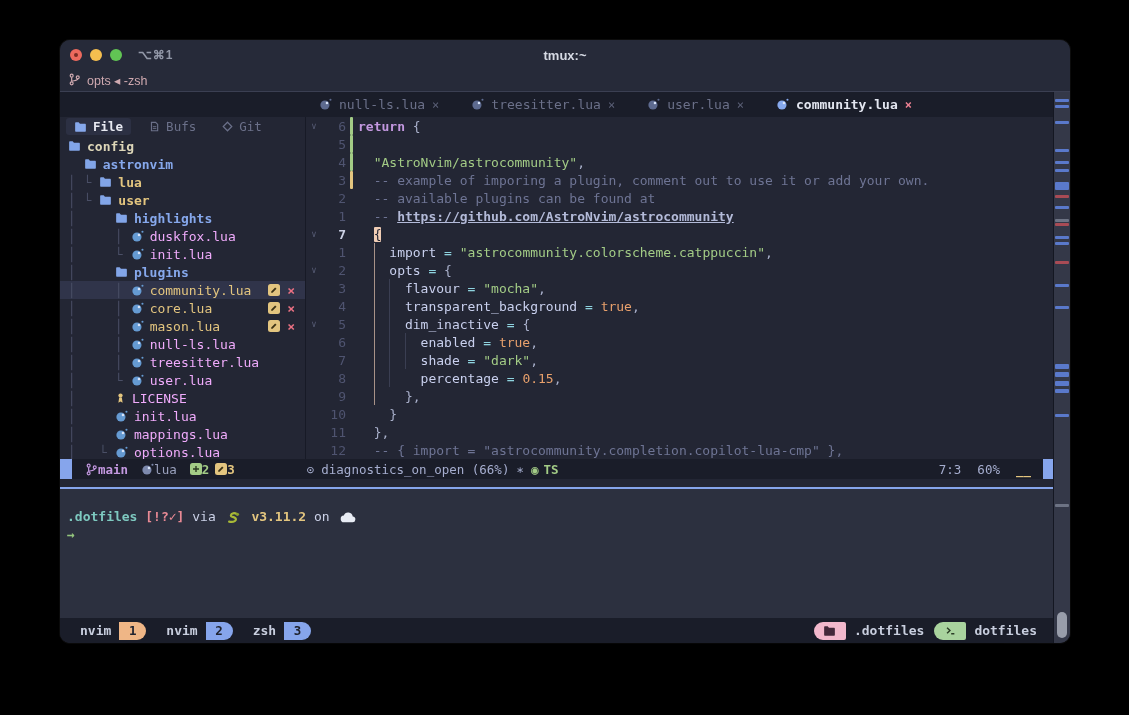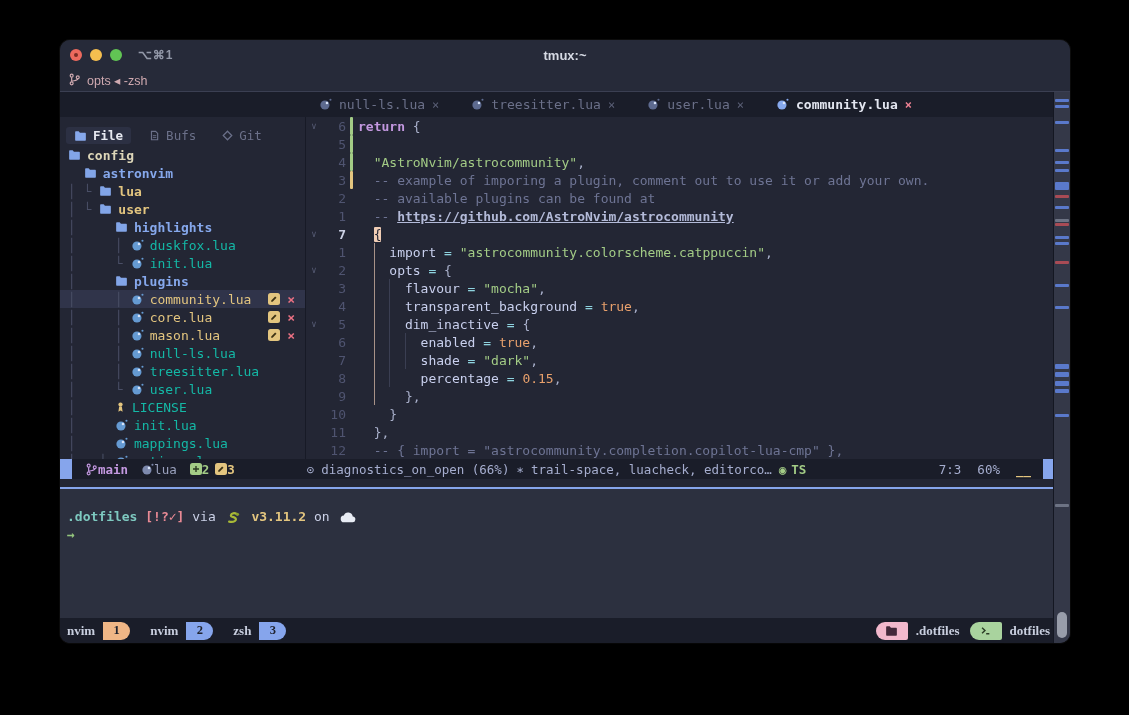--- a/index.html
+++ b/index.html
@@ -35,32 +35,32 @@
   .nvim { height:395px; flex:0 0 395px; background:var(--bg-nvim); display:flex; flex-direction:column; }
   .bufline { height:25px; flex:0 0 25px; background:var(--bg-dark); display:flex; align-items:center; padding-left:259px; font-size:13px; }
   .buftab { display:flex; align-items:center; gap:7px; margin-right:32px; color:#6b7089; cursor:default; }
   .buftab .bname {}
   .buftab .bclose { color:#5c6178; font-size:12px; }
   .buftab.active { color:#e3e6f0; font-weight:bold; }
   .buftab.active .bclose { color:#ee8193; font-weight:bold; }
   .nvim-body { flex:1; display:flex; min-height:0; }
   
   .explorer { width:245px; flex:0 0 245px; display:flex; flex-direction:column; overflow:hidden; }
-  .exp-tabs { height:17px; flex:0 0 17px; display:flex; align-items:center; gap:10px; padding-left:6px; font-size:12.5px; margin-top:10px; }
+  .exp-tabs { height:17px; flex:0 0 17px; display:flex; align-items:center; gap:10px; padding-left:6px; font-size:12.5px; margin-top:1px; }
   .exp-tab { display:flex; align-items:center; gap:6px; color:#6b7089; padding:1px 8px; border-radius:3px; }
   .exp-tab.active { background:#2c3043; color:#e8eaf2; font-weight:bold; }
   .exp-tree { flex:1; padding-top:2px; }
   .trow { height:18px; display:flex; align-items:center; font-size:13px; padding-left:8px; white-space:pre; }
   .trow .pre { color:#4a4f66; }
   .trow .ticon { margin-right:6px; display:inline-flex; align-items:center; }
   .trow.selected { background:#30344a; }
   .t-root { color:#ddd6b8; font-weight:bold; }
   .t-blue { color:#86a8ec; font-weight:bold; }
   .t-yellow { color:#e3c57f; font-weight:bold; }
-  .t-file { color:#14b8a6; }
+  .t-file { color:#f0abfc; }
   .t-mod { color:#e3c57f; }
   .tbadges { margin-left:auto; margin-right:10px; display:flex; gap:7px; align-items:center; }
   .badgebox { width:12px; height:12px; border-radius:2.5px; background:var(--yellow); display:inline-flex; align-items:center; justify-content:center; }
   .tclose { color:#ea7183; font-weight:bold; font-size:13px; line-height:1; }
   
   .editor { flex:1; position:relative; border-left:1px solid #171a26; overflow:hidden; }
   .rows { position:relative; }
   .crow { height:18px; display:flex; align-items:center; font-size:13px; white-space:pre; position:relative; }
   .fold { width:16px; flex:0 0 16px; text-align:center; color:#565b74; font-size:9px; }
   .lnum { width:26px; flex:0 0 26px; text-align:right; color:#4f5470; padding-right:2px; }
@@ -95,21 +95,21 @@
   .pane-divider { height:2px; flex:0 0 2px; background:var(--accent-blue); }
   .shell { flex:1; background:var(--bg-shell); padding:20px 0 0 7px; font-size:13px; }
   .pline { display:flex; align-items:center; gap:0; white-space:pre; }
   .p-cyan { color:var(--cyan); font-weight:bold; }
   .p-red { color:#e98a95; font-weight:bold; }
   .p-plain { color:#ccd2e8; }
   .p-yellow { color:var(--yellow); font-weight:bold; }
   .p-icon { display:inline-flex; align-items:center; margin:0 2px; }
   .parrow { color:#93c47d; font-weight:bold; margin-top:3px; font-size:13px; }
   
-  .tmuxbar { height:25px; flex:0 0 25px; background:var(--bg-dark); display:flex; align-items:center; padding:0 3px; font-size:13px;font-family:Liberation Serif, serif; }
+  .tmuxbar { height:25px; flex:0 0 25px; background:var(--bg-dark); display:flex; align-items:center; padding:0 16px; font-size:13px; }
   .twin { display:flex; align-items:center; margin-right:16px; }
   .twin .tname { color:#c8cede; font-weight:bold; padding:0 8px 0 4px; }
   .tbadge { width:27px; height:18px; border-radius:0 9px 9px 0; display:flex; align-items:center; justify-content:center;
     color:#20232f; font-weight:bold; font-size:12.5px; background:var(--accent-blue); }
   .twin.active .tbadge { background:var(--peach); }
   .tmux-right { margin-left:auto; display:flex; align-items:center; gap:10px; }
   .tritem { display:flex; align-items:center; gap:8px; }
   .trpill { width:32px; height:18px; border-radius:9px 2px 2px 9px; display:flex; align-items:center; justify-content:center; }
   .trlabel { color:#c8cede; font-weight:bold; }
   
@@ -371,21 +371,20 @@
                 <svg width="8" height="8" viewBox="0 0 16 16">
                   <path fill="#3c3214" d="M2.4 10.9L10.3 3l2.7 2.7-7.9 7.9H2.4z"></path>
                 </svg>
               </span>
               <span class="scount-y">3</span>
             </span>
             <span class="sseg" style="margin-left: 72px; gap: 7px;">
               <span>⊙</span>
               <span>diagnostics_on_open  (66%)</span>
               <span>∗</span>
-              <span>trail-space, luacheck, editorco…</span>
               <span class="s-ts" style="display: inline-flex; gap: 5px;">
                 <span class="s-ts">◉</span>
                 <span class="s-ts">TS</span>
               </span>
             </span>
             <div style="flex: 1 1 0%;"></div>
             <span class="sseg" style="gap: 16px;">
               <span>7:3</span>
               <span>60%</span>
               <span class="smarker">__</span>

